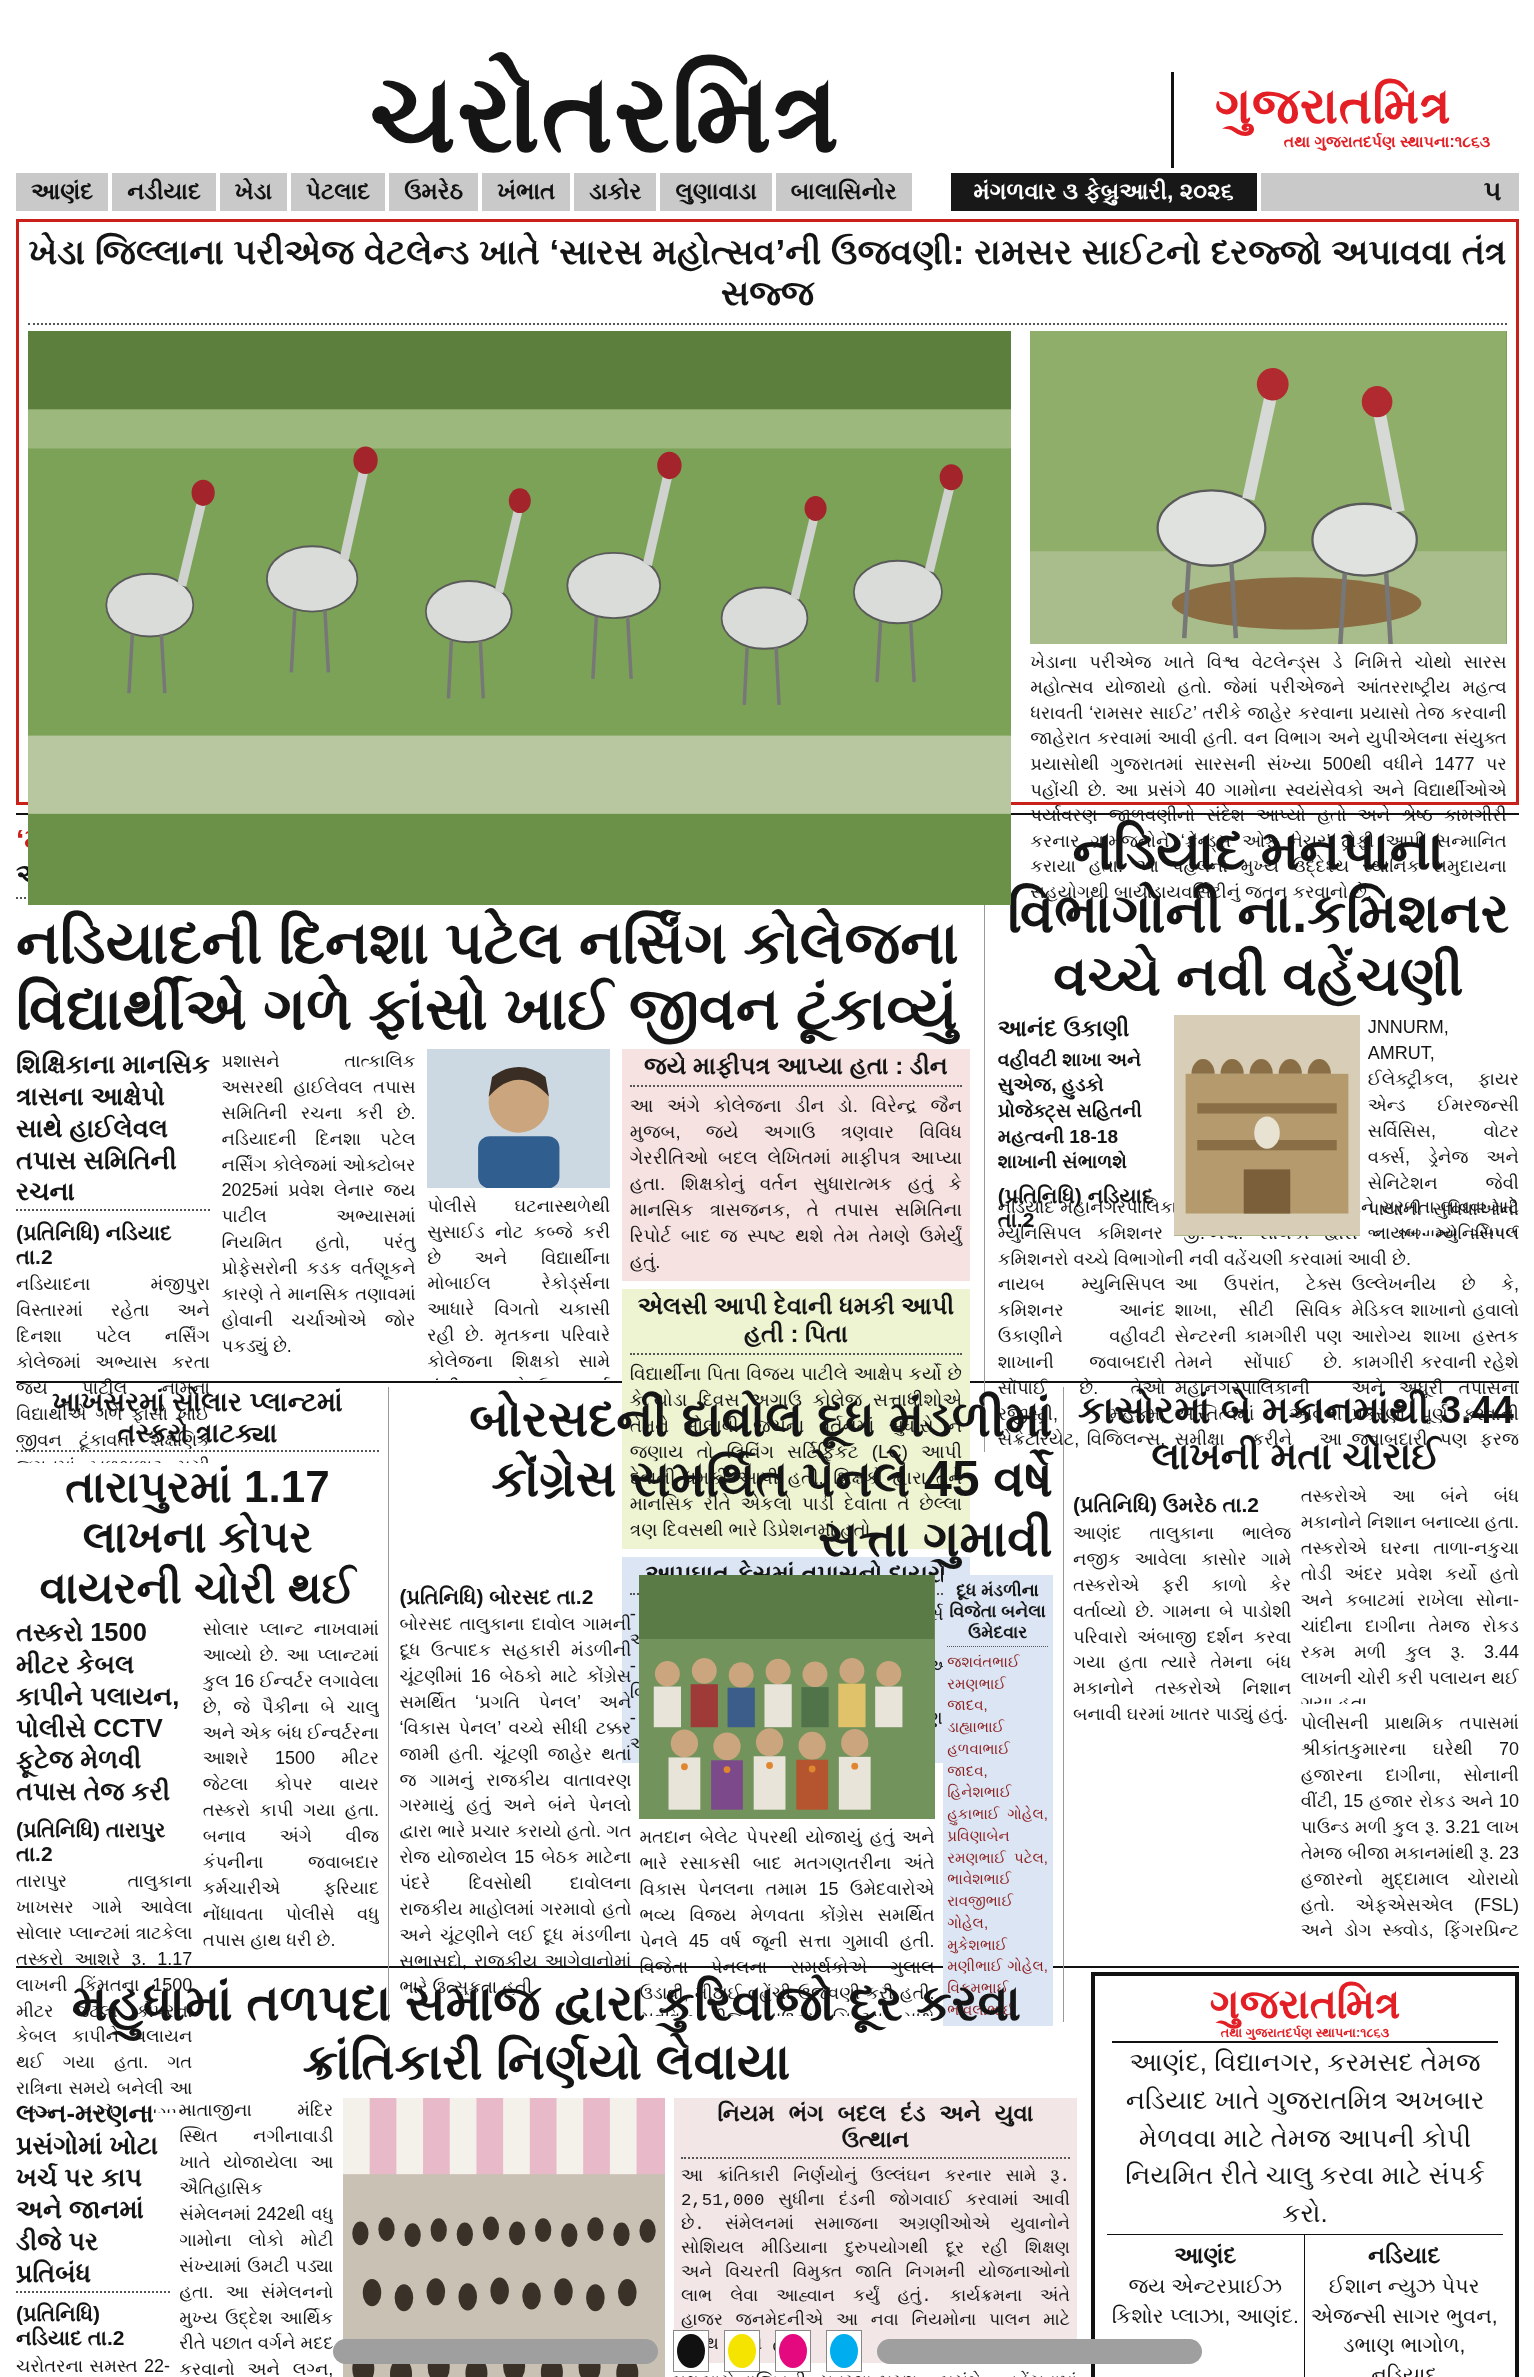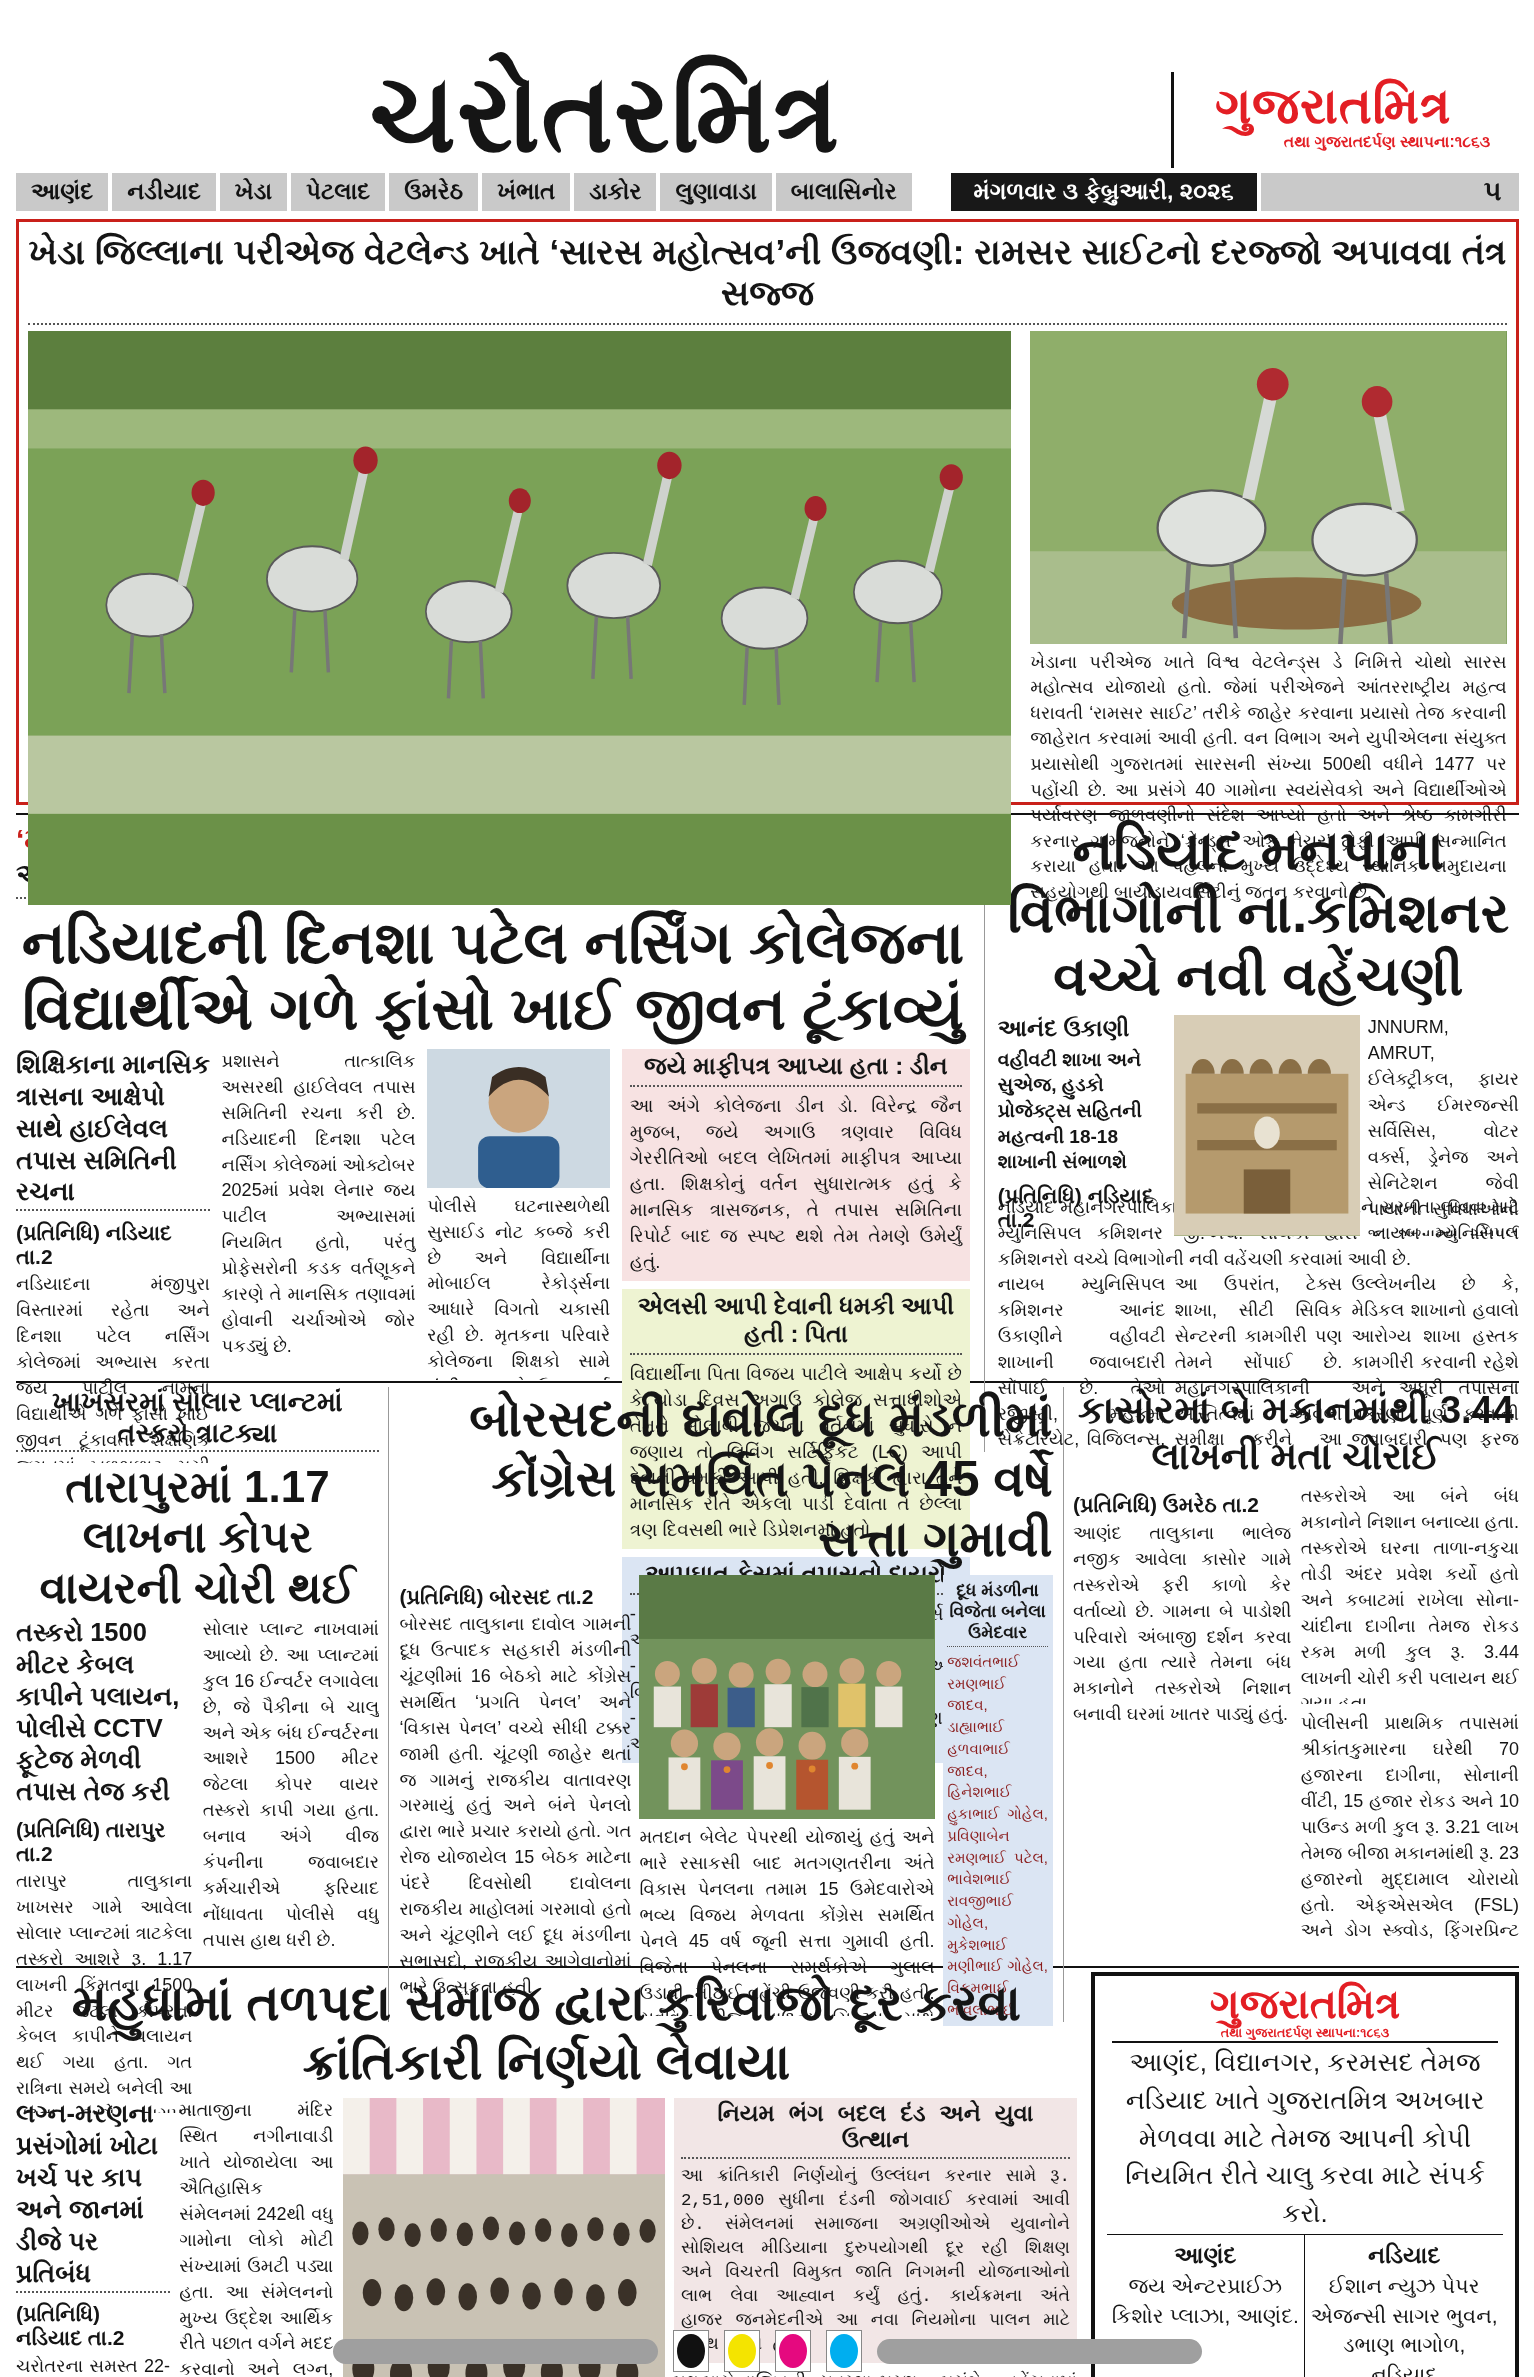--- a/index.html
+++ b/index.html
@@ -37,21 +37,21 @@
   .kick { font-size:30px; font-weight:bold; padding:3.5px 0; }
   .kick .red { color:#c9201a; }
   .subhead { font-size:25.5px; font-weight:bold; line-height:1.25; }
   .dateline { font-size:21px; font-weight:bold; margin:9.3px 0 3.5px 0; }
   .col { font-size:18px; line-height:1.44; text-align:justify; overflow:hidden; }
 
   .band { border-top:2.3px solid #111; margin-top:8px; padding-top:4.6px; }
 
   
   .band2 { display:grid; grid-template-columns:954px 1fr; gap:14px; height:560px; }
-  .suic h1 { font-size:59px; font-weight:bold; line-height:1.12; text-align:center; padding:4.6px 0 1.2px 0; }
+  .suic h1 { font-size:59px; font-weight:bold; line-height:1.12; text-align:left; padding:4.6px 0 1.2px 0; }
   .suicrow { display:grid; grid-template-columns:194px 194px 183px 1fr; gap:11.6px; height:334px; margin-top:5.8px; }
   .portrait { width:100%; height:139px; background:#d8e2ea; margin-bottom:5.8px; }
   .ibox { padding:3.5px 8px 5.8px 8px; margin-bottom:8px; }
   .ibox .it { font-size:24px; font-weight:bold; text-align:center; padding-bottom:3.5px; }
   .ibox .tx { font-size:18.6px; line-height:1.4; text-align:justify; }
   .bg1 { background:#eef3d2; } .bg2 { background:#f7e2e2; } .bg3 { background:#dbe5f3; }
 
   .manpa { border-left:1.2px solid #999; padding-left:12.8px; }
   .manpa h1 { font-size:55px; font-weight:bold; line-height:1.14; text-align:center; }
   .manparow { display:grid; grid-template-columns:168px 186px 1fr; gap:8px; margin-top:8px; height:174px; }

